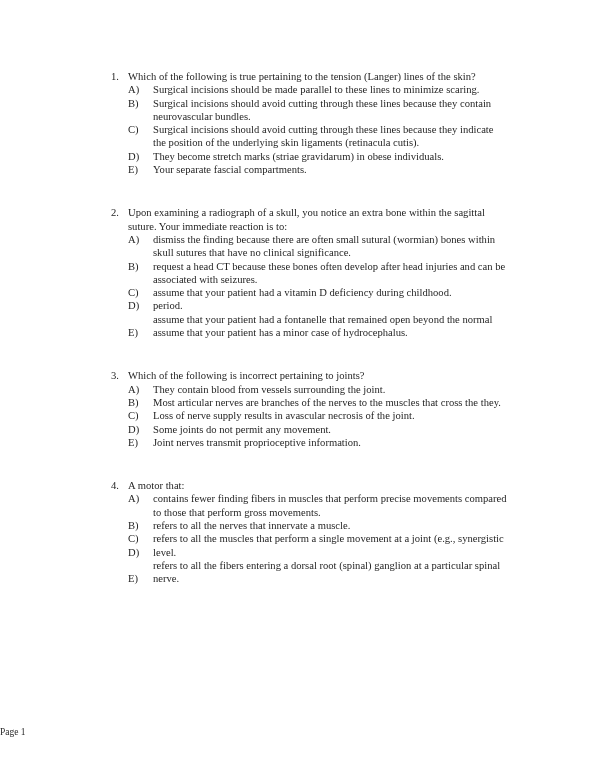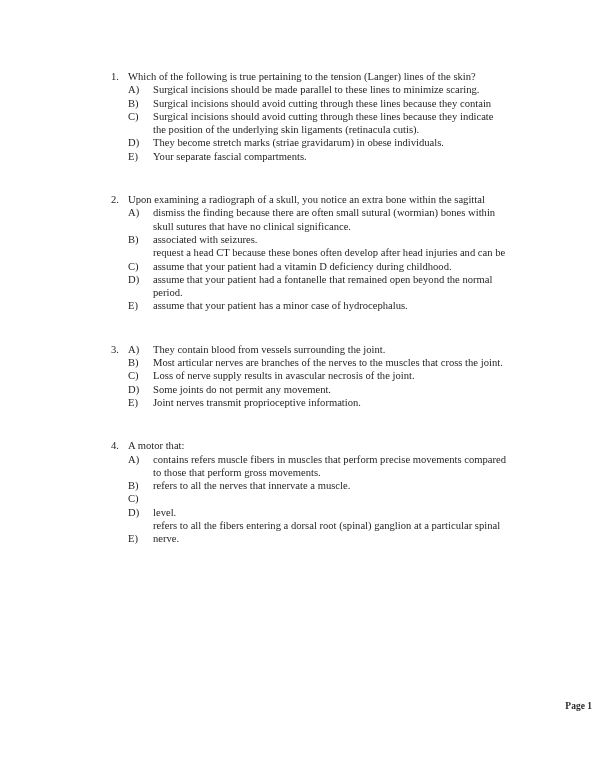--- a/index.html
+++ b/index.html
@@ -53,27 +53,26 @@
   .otext {
     flex: 1;
     min-width: 0;
   }
   .line {
     white-space: nowrap;
   }
   .footer {
     position: absolute;
     left: 0;
-    top: 700px;
+    top: 726px;
     width: 592px;
-    text-align: right;
+    text-align: left;
     font-size: 9.5px;
     line-height: 12px;
     color: #2a2a2a;
-    font-weight: bold;
   }
 </style>
 </head>
 <body>
 
 <div class="page">
   <main class="content">
       <div class="question">
         <div class="qnum">1.</div>
         <div class="qbody">
@@ -83,20 +82,21 @@
           <div class="option">
             <div class="olet">A)</div>
             <div class="otext">
               <div class="line">Surgical incisions should be made parallel to these lines to minimize scaring.</div>
             </div>
           </div>
           <div class="option">
             <div class="olet">B)</div>
             <div class="otext">
               <div class="line">Surgical incisions should avoid cutting through these lines because they contain</div>
+              <div class="line">neurovascular bundles.</div>
             </div>
           </div>
           <div class="option">
             <div class="olet">C)</div>
             <div class="otext">
               <div class="line">Surgical incisions should avoid cutting through these lines because they indicate</div>
               <div class="line">the position of the underlying skin ligaments (retinacula cutis).</div>
             </div>
           </div>
           <div class="option">
@@ -111,69 +111,73 @@
               <div class="line">Your separate fascial compartments.</div>
             </div>
           </div>
         </div>
       </div>
       <div class="question">
         <div class="qnum">2.</div>
         <div class="qbody">
           <div class="qstem">
             <div class="line">Upon examining a radiograph of a skull, you notice an extra bone within the sagittal</div>
+            <div class="line">suture. Your immediate reaction is to:</div>
           </div>
           <div class="option">
             <div class="olet">A)</div>
             <div class="otext">
               <div class="line">dismiss the finding because there are often small sutural (wormian) bones within</div>
               <div class="line">skull sutures that have no clinical significance.</div>
             </div>
           </div>
           <div class="option">
             <div class="olet">B)</div>
             <div class="otext">
+              <div class="line">request a head CT because these bones often develop after head injuries and can be</div>
               <div class="line">associated with seizures.</div>
-              <div class="line">request a head CT because these bones often develop after head injuries and can be</div>
             </div>
           </div>
           <div class="option">
             <div class="olet">C)</div>
             <div class="otext">
               <div class="line">assume that your patient had a vitamin D deficiency during childhood.</div>
             </div>
           </div>
           <div class="option">
             <div class="olet">D)</div>
             <div class="otext">
+              <div class="line">period.</div>
               <div class="line">assume that your patient had a fontanelle that remained open beyond the normal</div>
-              <div class="line">period.</div>
             </div>
           </div>
           <div class="option">
             <div class="olet">E)</div>
             <div class="otext">
               <div class="line">assume that your patient has a minor case of hydrocephalus.</div>
             </div>
           </div>
         </div>
       </div>
       <div class="question">
         <div class="qnum">3.</div>
         <div class="qbody">
+          <div class="qstem">
+            <div class="line">Which of the following is incorrect pertaining to joints?</div>
+          </div>
           <div class="option">
             <div class="olet">A)</div>
             <div class="otext">
               <div class="line">They contain blood from vessels surrounding the joint.</div>
             </div>
           </div>
           <div class="option">
             <div class="olet">B)</div>
             <div class="otext">
-              <div class="line">Most articular nerves are branches of the nerves to the muscles that cross the joint.</div>
+              <div class="line">Most articular nerves are branches of the nerves to the muscles that cross the they.</div>
             </div>
           </div>
           <div class="option">
             <div class="olet">C)</div>
             <div class="otext">
               <div class="line">Loss of nerve supply results in avascular necrosis of the joint.</div>
             </div>
           </div>
           <div class="option">
             <div class="olet">D)</div>
@@ -191,33 +195,34 @@
       </div>
       <div class="question">
         <div class="qnum">4.</div>
         <div class="qbody">
           <div class="qstem">
             <div class="line">A motor that:</div>
           </div>
           <div class="option">
             <div class="olet">A)</div>
             <div class="otext">
-              <div class="line">contains refers muscle fibers in muscles that perform precise movements compared</div>
+              <div class="line">contains fewer finding fibers in muscles that perform precise movements compared</div>
               <div class="line">to those that perform gross movements.</div>
             </div>
           </div>
           <div class="option">
             <div class="olet">B)</div>
             <div class="otext">
               <div class="line">refers to all the nerves that innervate a muscle.</div>
             </div>
           </div>
           <div class="option">
             <div class="olet">C)</div>
             <div class="otext">
+              <div class="line">refers to all the muscles that perform a single movement at a joint (e.g., synergistic</div>
             </div>
           </div>
           <div class="option">
             <div class="olet">D)</div>
             <div class="otext">
               <div class="line">level.</div>
               <div class="line">refers to all the fibers entering a dorsal root (spinal) ganglion at a particular spinal</div>
             </div>
           </div>
           <div class="option">

